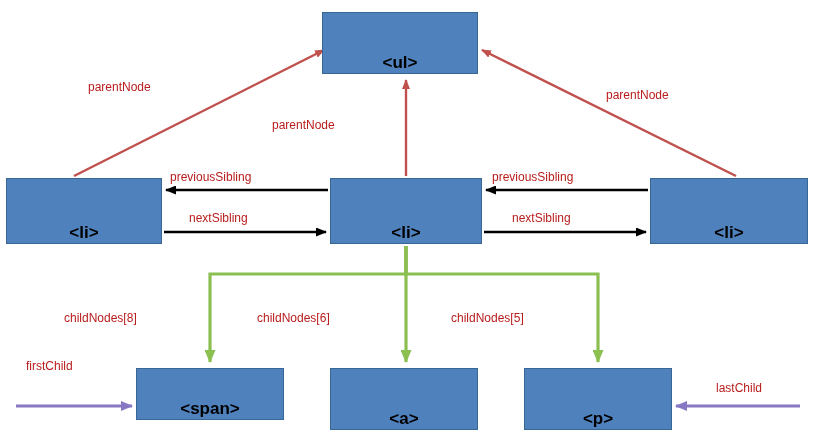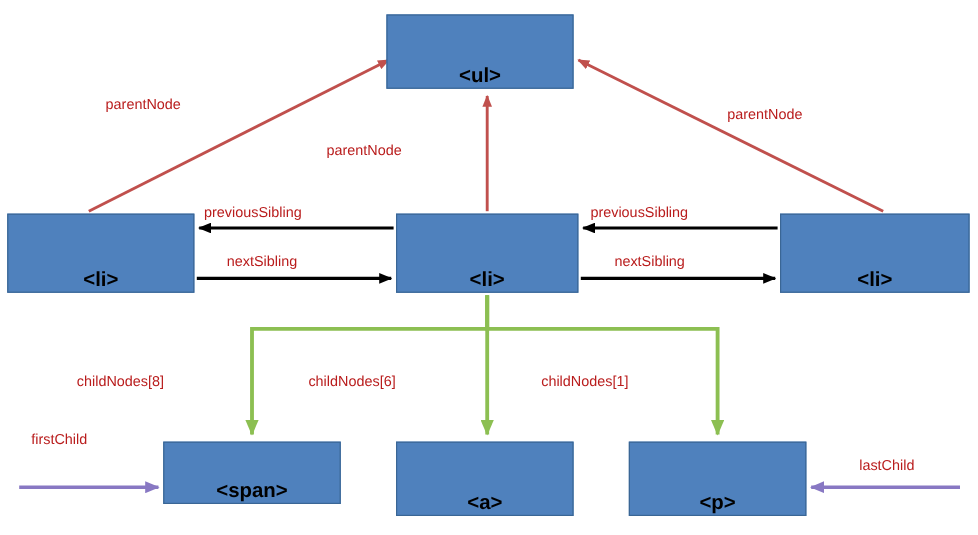--- a/index.html
+++ b/index.html
@@ -136,17 +136,17 @@
 
   <div class="edge-label" style="left:88px; top:80px;">parentNode</div>
   <div class="edge-label" style="left:272px; top:118px;">parentNode</div>
   <div class="edge-label" style="left:606px; top:88px;">parentNode</div>
   <div class="edge-label" style="left:170px; top:170px;">previousSibling</div>
   <div class="edge-label" style="left:189px; top:211px;">nextSibling</div>
   <div class="edge-label" style="left:492px; top:170px;">previousSibling</div>
   <div class="edge-label" style="left:512px; top:211px;">nextSibling</div>
   <div class="edge-label" style="left:64px; top:311px;">childNodes[8]</div>
   <div class="edge-label" style="left:257px; top:311px;">childNodes[6]</div>
-  <div class="edge-label" style="left:451px; top:311px;">childNodes[1]</div>
+  <div class="edge-label" style="left:451px; top:311px;">childNodes[5]</div>
   <div class="edge-label" style="left:26px; top:359px;">firstChild</div>
   <div class="edge-label" style="left:687px; top:381px;margin-left:29px;">lastChild</div>
 
 </div>
 
 </body></html>

